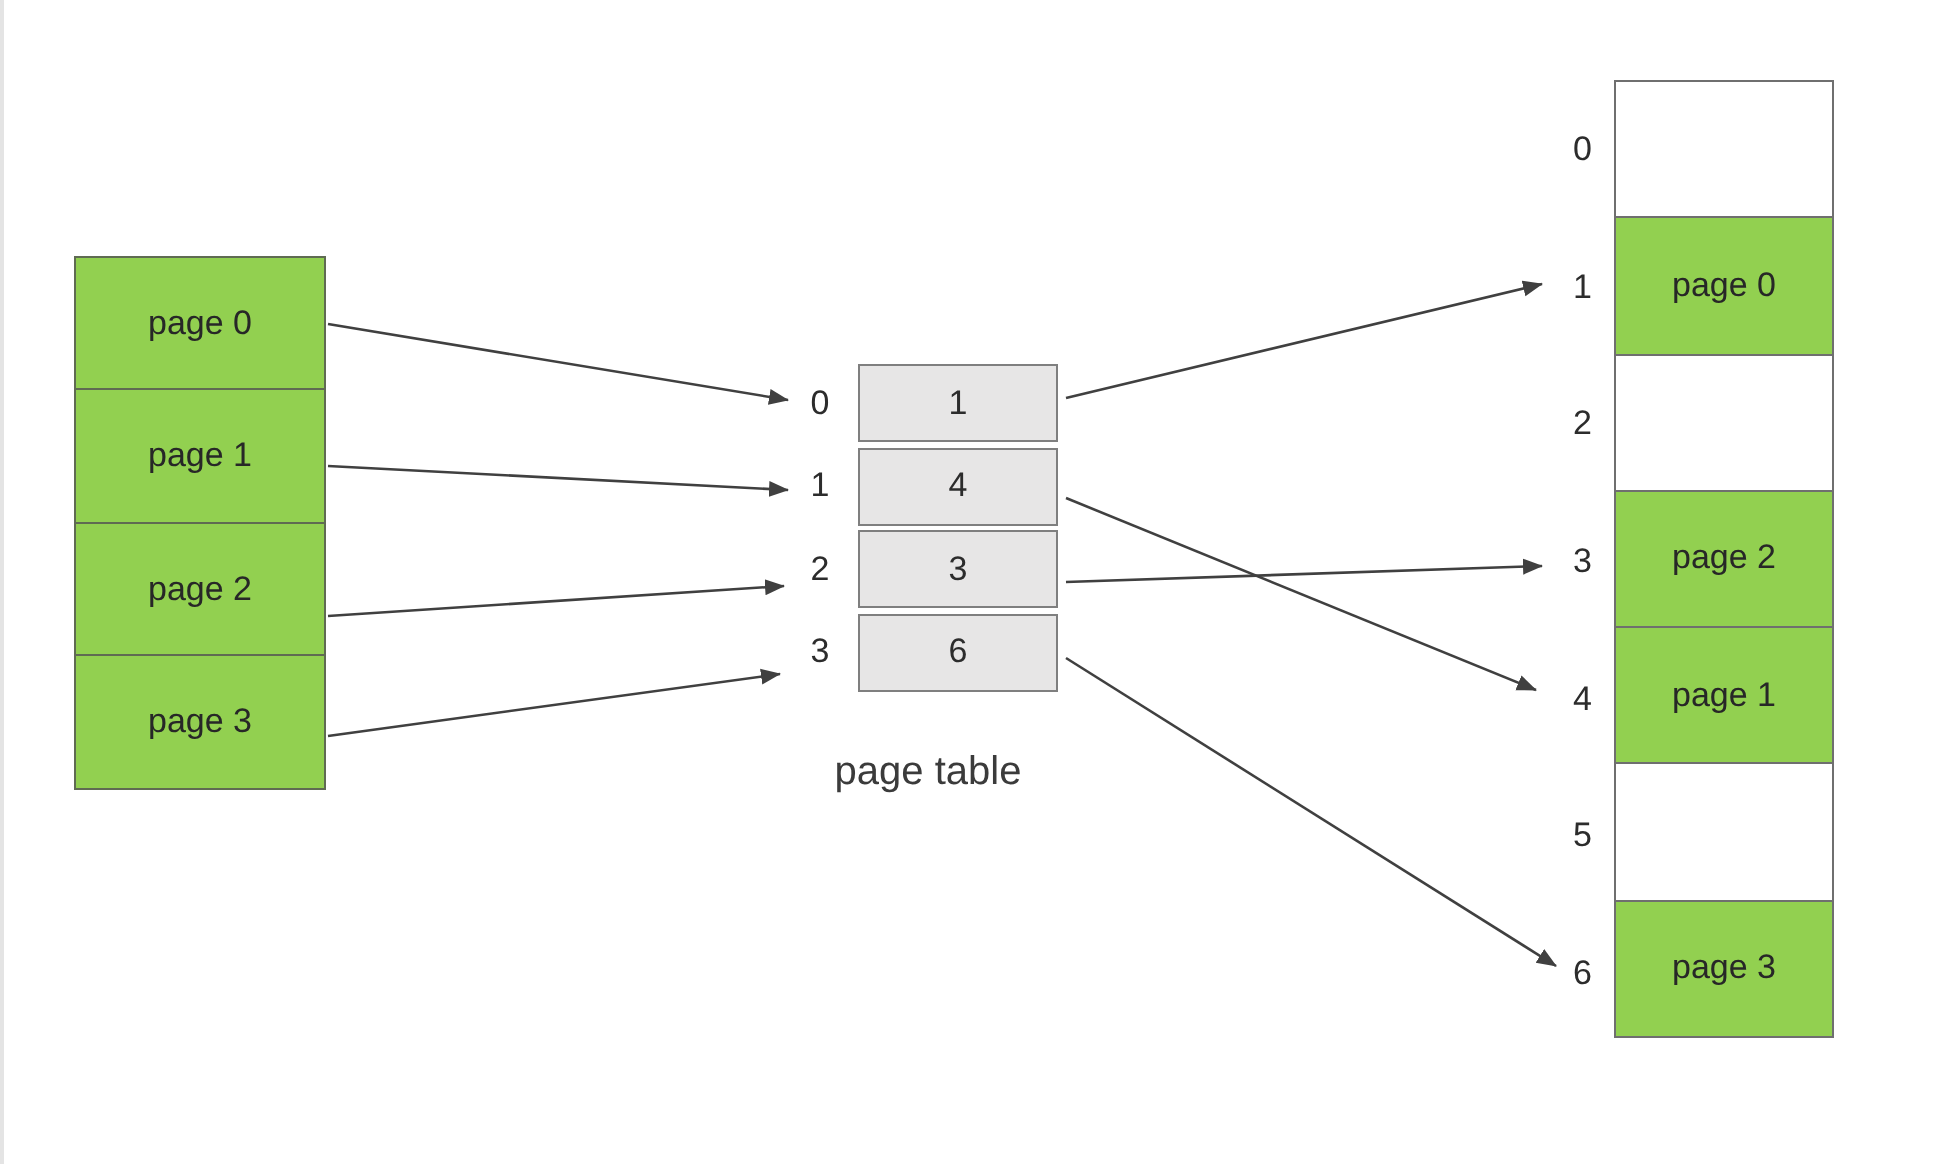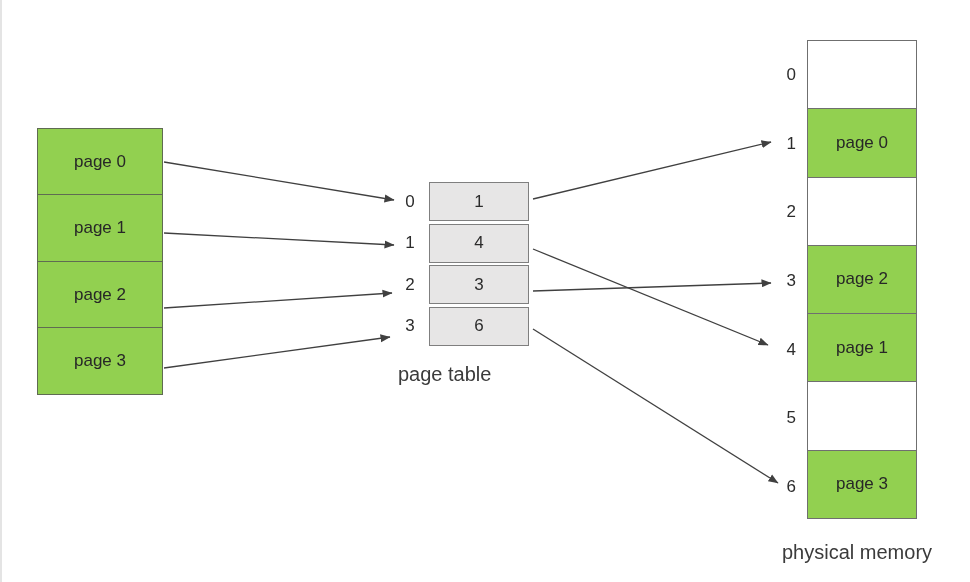--- a/index.html
+++ b/index.html
@@ -97,21 +97,21 @@
   }
 
   
   .caption {
     position: absolute;
     font-size: 20px;
     color: #3b3b3b;
     white-space: nowrap;
   }
   .cap-logical  { left: 25px;  top: 434px; }
-  .cap-table    { left: 398px; top: 363px; width: 132px; }
+  .cap-table    { left: 398px; top: 375px; width: 132px; text-align: center; }
   .cap-physical { left: 782px; top: 541px; }
 
   
   .arrows {
     position: absolute;
     left: 0; top: 0;
     width: 970px; height: 582px;
     pointer-events: none;
   }
 </style>
@@ -158,21 +158,20 @@
     <div class="pframe"></div>
     <div class="pframe filled">page 3</div>
   </div>
   <div class="pindex" style="top:64px">0</div>
   <div class="pindex" style="top:133px">1</div>
   <div class="pindex" style="top:201px">2</div>
   <div class="pindex" style="top:270px">3</div>
   <div class="pindex" style="top:339px">4</div>
   <div class="pindex" style="top:407px">5</div>
   <div class="pindex" style="top:476px">6</div>
-  <div class="caption cap-physical">physical memory</div>
 
   <svg class="arrows" viewBox="0 0 970 582" xmlns="http://www.w3.org/2000/svg">
     <defs>
       <marker id="ah" markerUnits="userSpaceOnUse" markerWidth="11" markerHeight="9" refX="9.5" refY="4.5" orient="auto">
         <path d="M0,0.5 L10,4.5 L0,8.5 Z" fill="#404040"></path>
       </marker>
     </defs>
 
     <line x1="164" y1="162" x2="394" y2="200" stroke="#404040" stroke-width="1.3" marker-end="url(#ah)"></line>
     <line x1="164" y1="233" x2="394" y2="245" stroke="#404040" stroke-width="1.3" marker-end="url(#ah)"></line>

